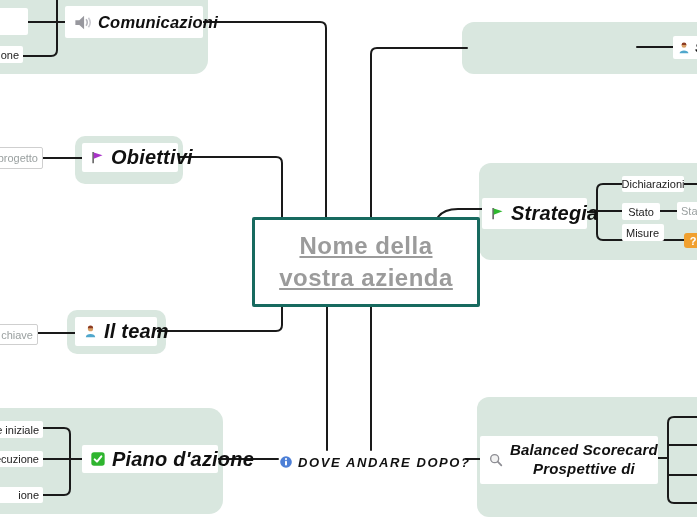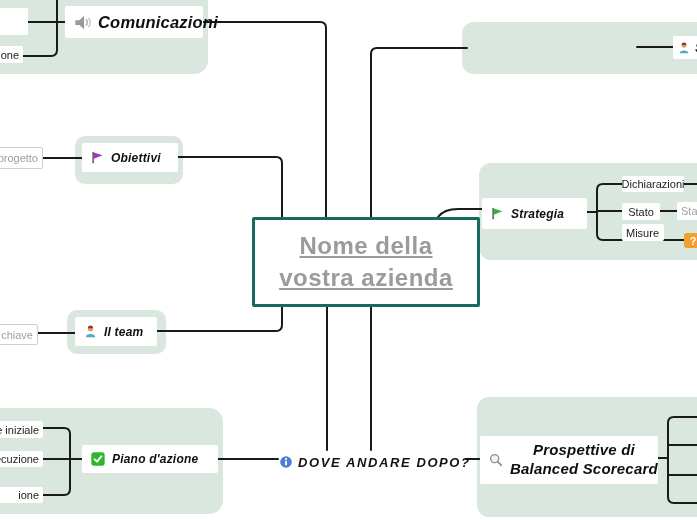--- a/index.html
+++ b/index.html
@@ -10,21 +10,21 @@
   .group{
     position:absolute;background:var(--mint,#d9e7df);border-radius:14px;
   }
   svg.wires{position:absolute;left:0;top:0;pointer-events:none;}
   .wire{stroke:var(--line,#1a1a1a);stroke-width:2;fill:none;stroke-linecap:round;}
   .node{
     position:absolute;background:#fff;border-radius:2px;
     display:flex;align-items:center;gap:6px;padding:0 8px;box-sizing:border-box;
   }
   .node .lbl{
-    font-weight:bold;font-style:italic;color:#101010;font-size:12px;
+    font-weight:bold;font-style:italic;color:#101010;font-size:20px;
     white-space:nowrap;letter-spacing:.2px;
   }
   .node.small{padding:0 4px;border-radius:2px;}
   .node.small .slbl{font-size:11px;color:#1c1c1c;white-space:nowrap;}
   .node.small.graytext .slbl{color:#9aa0a0;}
   .node.small.bordered{border:1px solid #cfcfcf;}
   .cutright{justify-content:flex-end;}
   .center-box{
     position:absolute;background:#fff;border:3px solid var(--teal,#176a5f);
     display:flex;flex-direction:column;align-items:center;justify-content:center;
@@ -202,22 +202,22 @@
   </div>
 
   <div class="node" style="left:480px;top:436px;width:178px;height:48px">
     <span class="icon">
       <svg width="16" height="16" viewBox="0 0 24 24">
         <circle cx="10" cy="10" r="6" stroke="#8d8d93" stroke-width="2" fill="#f2f2f2"></circle>
         <line x1="14.6" y1="14.6" x2="20" y2="20" stroke="#8d8d93" stroke-width="2.6" stroke-linecap="round"></line>
       </svg>
     </span>
     <span class="two-line">
+      <span class="lbl">Balanced Scorecard</span>
       <span class="lbl">Prospettive di</span>
-      <span class="lbl">Balanced Scorecard</span>
     </span>
   </div>
 
   <div class="center-box" style="left:252px;top:217px;width:222px;height:84px">
     <span class="cline">Nome della</span>
     <span class="cline">vostra azienda</span>
   </div>
 
 </div>
 

